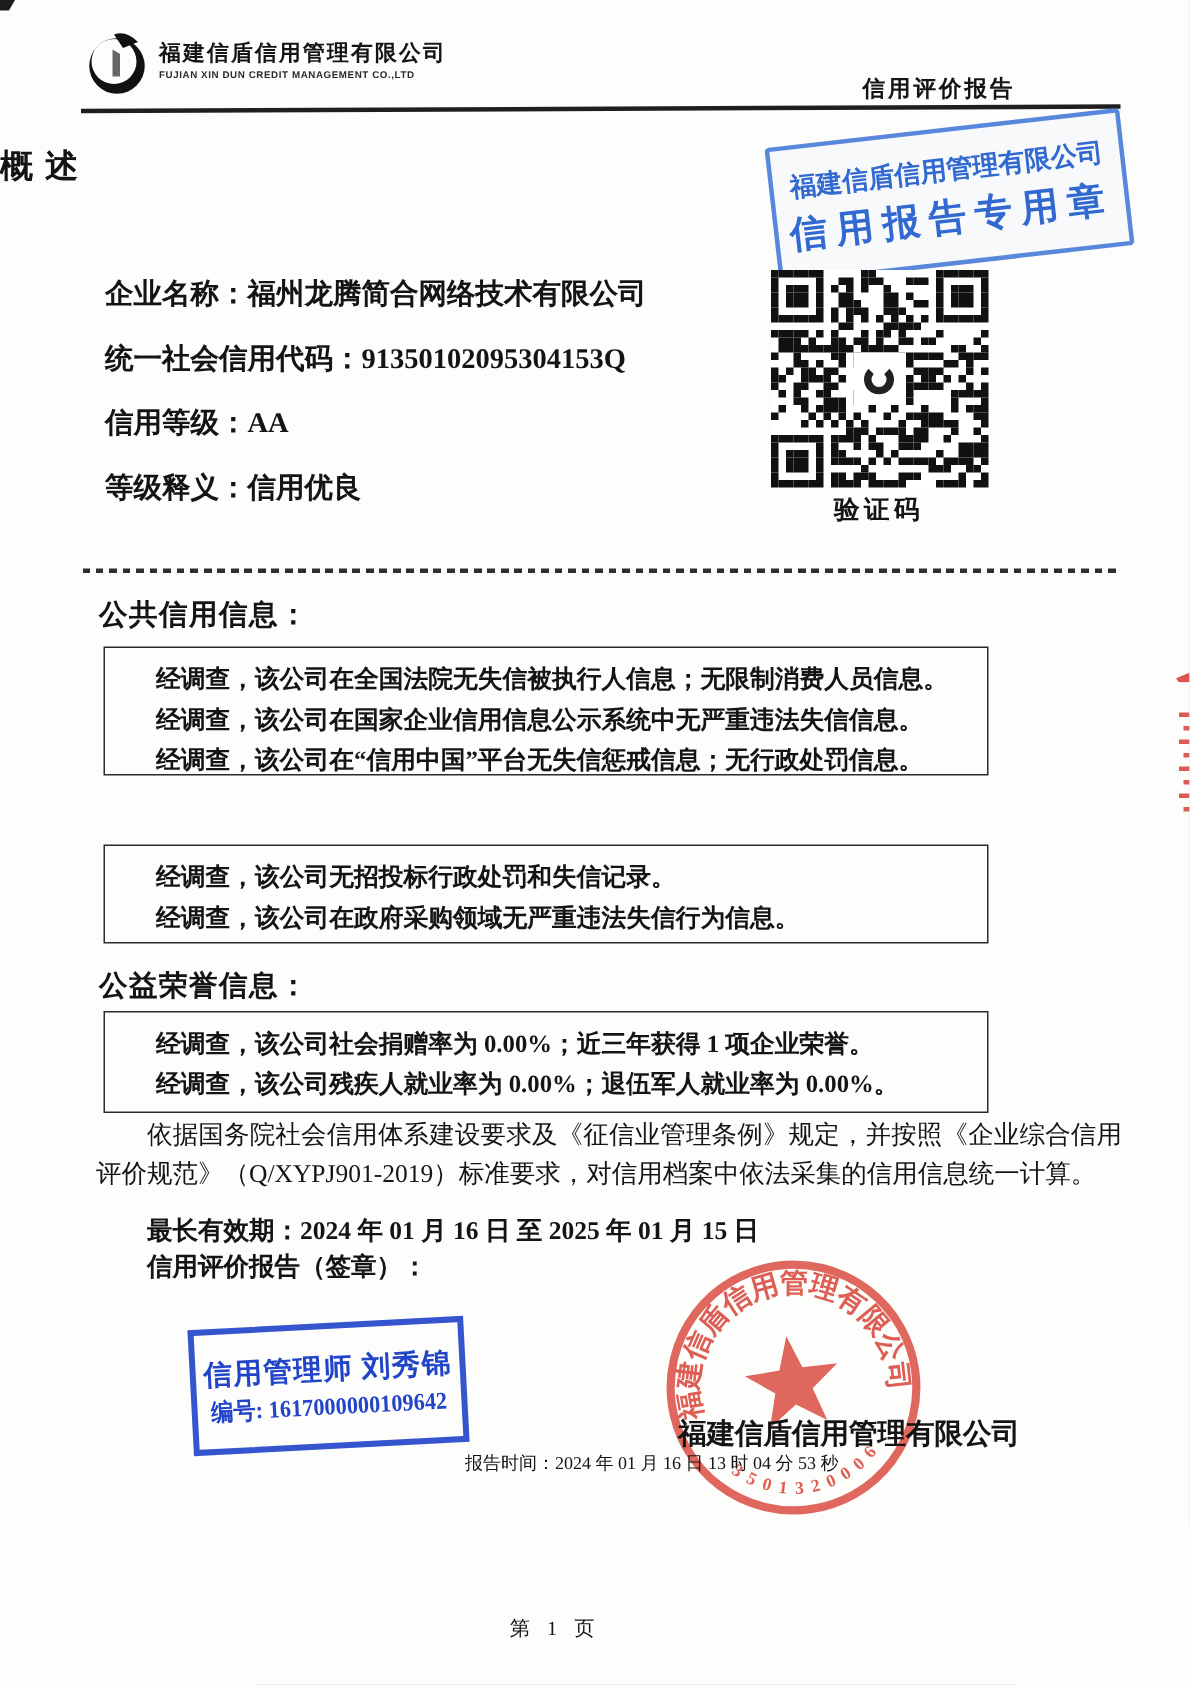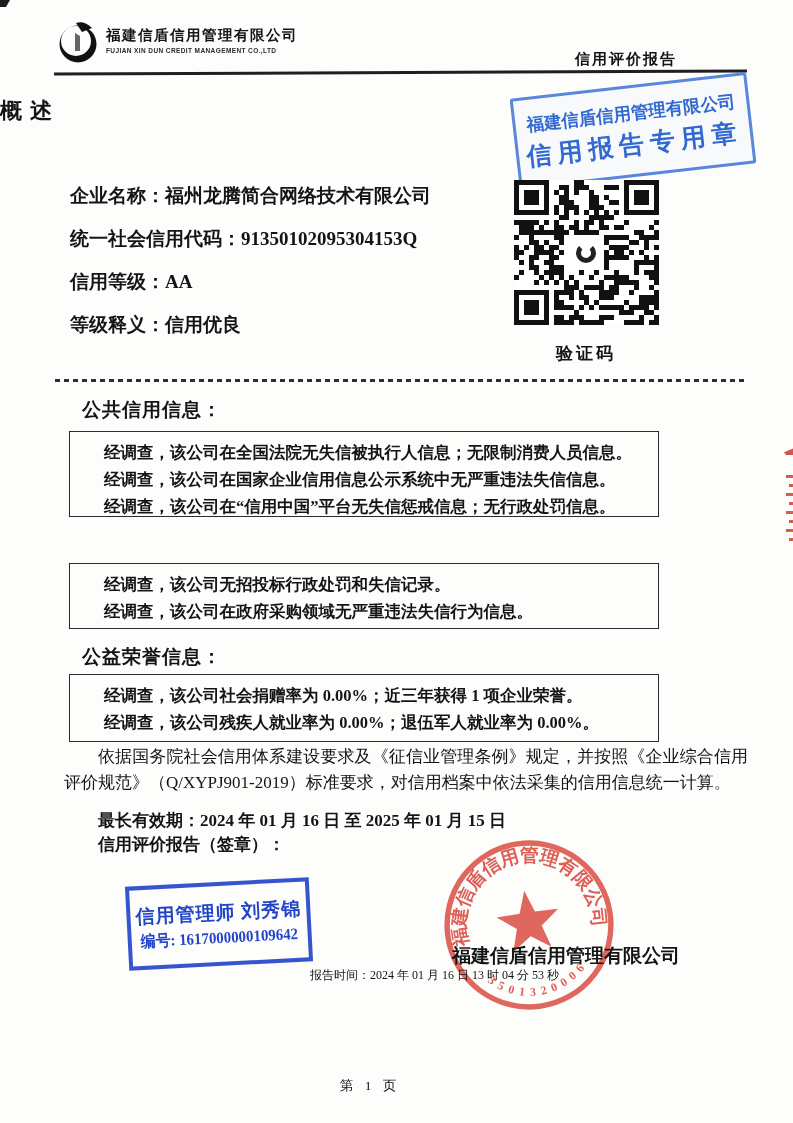--- a/index.html
+++ b/index.html
@@ -38,26 +38,26 @@
 
   
   .field { position:absolute; left:70px; font-size:19px; font-weight:700; white-space:nowrap; }
 
   
   .qr-wrap { position:absolute; left:510px; top:180px; width:152px; text-align:center; }
   .qr { width:145px; height:145px; margin:0 auto; display:grid; grid-template-columns:repeat(29,5px); grid-template-rows:repeat(29,5px); background:#fff; position:relative; }
   .qr .b { background:#111; }
   .qr-logo { position:absolute; left:55px; top:55px; width:35px; height:35px; background:#fff; display:flex; align-items:center; justify-content:center; }
   .qr-logo .swirl { width:20px; height:20px; border-radius:50%; border:5px solid #222; border-top-color:transparent; box-sizing:border-box; }
-  .qr-caption { margin-top:17px; font-size:17px; font-weight:700; letter-spacing:3px; }
+  .qr-caption { margin-top:3px; font-size:17px; font-weight:700; letter-spacing:3px; }
 
   .dashed-rule { position:absolute; left:55px; top:379px; width:690px; height:2.6px;
     background:repeating-linear-gradient(90deg,#2e2e2e 0 5px,transparent 5px 9px); }
 
-  .sec-heading { position:absolute; left:82px; font-size:19px; font-weight:700; letter-spacing:1px; }
+  .sec-heading { position:absolute; left:66px; font-size:19px; font-weight:700; letter-spacing:1px; }
   .sec-box { position:absolute; left:69px; width:590px; border:1.6px solid #2b2b2b; box-sizing:border-box; padding:7px 14px 7px 14px;font-family:Liberation Serif, serif; }
   .sec-box .line { font-size:16.5px; font-weight:600; line-height:27px; padding-left:20px; white-space:nowrap; }
 
   .closing-para { position:absolute; left:64px; top:744px; width:684px; font-size:17px; font-weight:400; line-height:25.5px; text-indent:2em; text-align:justify; }
   .closing-line { position:absolute; left:64px; font-size:17px; font-weight:600; text-indent:2em; white-space:nowrap; }
 
   
   .manager-seal {
     position:absolute; left:127px; top:882px; width:176px; height:76px;
     border:4px solid rgba(25,62,200,.88); transform:rotate(-3deg);

